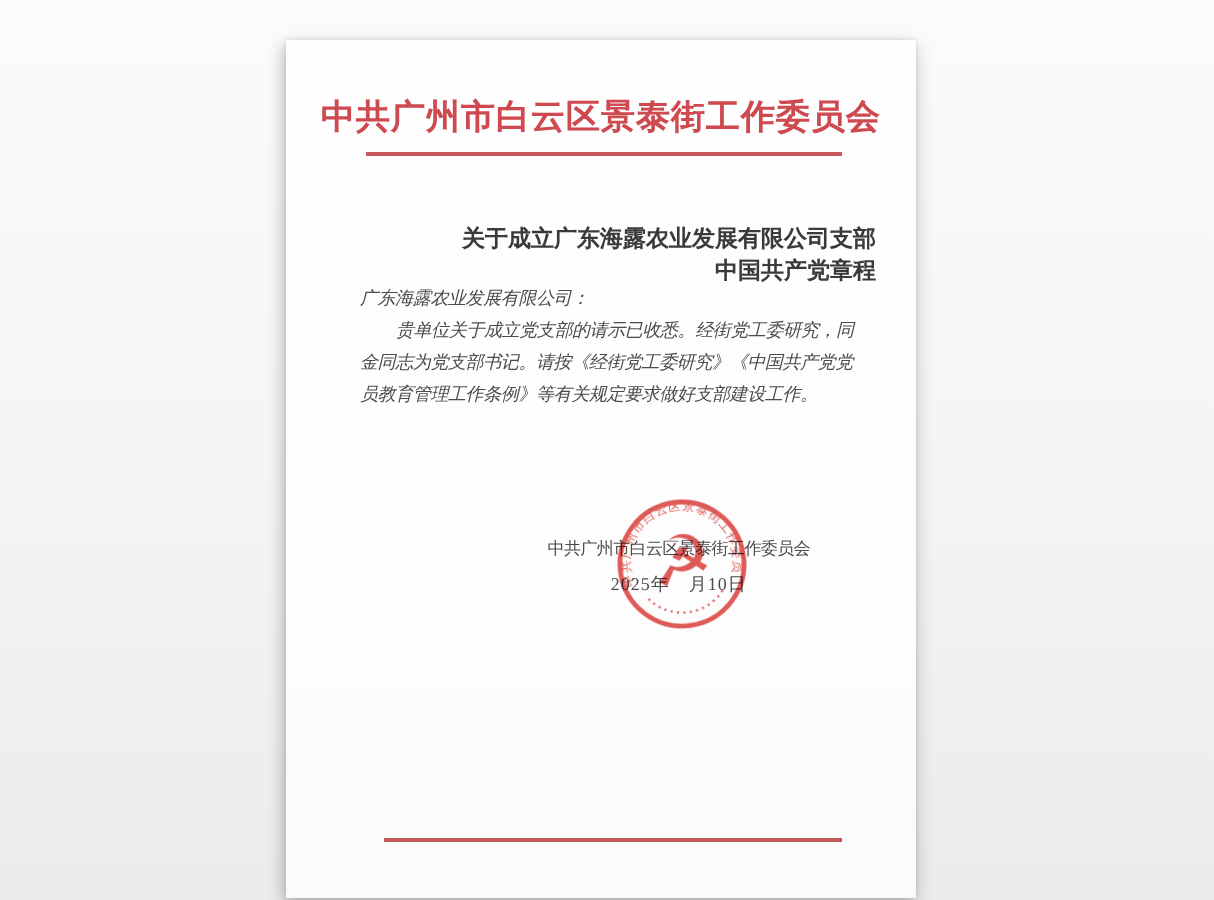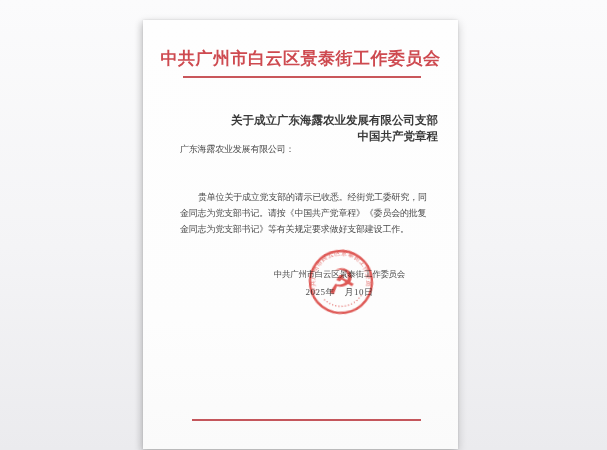--- a/index.html
+++ b/index.html
@@ -25,23 +25,24 @@
   .rule-bottom { top:399px; left:49px; width:229px; background:#c4565c; }
   .doc-title {
     position:absolute; top:76px; left:20px; right:20px;
     text-align:right; font-size:11.5px; font-weight:bold;
     color:#3a3a3a; line-height:16px;margin-top:16px;
   }
   .doc-body {
     position:absolute; top:121px; left:37px; width:244px;
     font-size:9px; line-height:16px; color:#4b4b4b;
     letter-spacing:-0.2px;
+    font-style:italic;
   }
   .doc-body .line { white-space:nowrap; }
-  .doc-body .indent { text-indent:18px;margin-top:32px; }
+  .doc-body .indent { text-indent:18px; }
   .sign-block {
     position:absolute; top:249px; right:53px;
     text-align:center; color:#4b4b4b;
   }
   .sign-org { font-size:8.5px; letter-spacing:-0.3px; white-space:nowrap; }
   .sign-date { font-size:9px; margin-top:5px; letter-spacing:.5px; white-space:nowrap; }
   .seal {
     position:absolute; left:163px; top:227px; width:70px; height:70px;
     transform:rotate(-8deg);
     mix-blend-mode:multiply; opacity:.88;
@@ -67,22 +68,22 @@
     <div class="rule rule-top"></div>
 
     <div class="doc-title">
       <div>关于成立广东海露农业发展有限公司支部</div>
       <div>中国共产党章程</div>
     </div>
 
     <div class="doc-body">
       <div class="line">广东海露农业发展有限公司：</div>
       <div class="line indent">贵单位关于成立党支部的请示已收悉。经街党工委研究，同</div>
-      <div class="line">金同志为党支部书记。请按《中国共产党章程》《委员会的批复</div>
-      <div class="line">金同志为党支部书记》等有关规定要求做好支部建设工作。</div>
+      <div class="line">金同志为党支部书记。请按《经街党工委研究》《中国共产党党</div>
+      <div class="line">员教育管理工作条例》等有关规定要求做好支部建设工作。</div>
     </div>
 
     <div class="sign-block">
       <div class="sign-org">中共广州市白云区景泰街工作委员会</div>
       <div class="sign-date">2025年　月10日</div>
     </div>
 
     <div class="seal">
       <svg viewBox="0 0 70 70">
         <circle cx="35" cy="35" r="31" fill="none" stroke="#dc4440" stroke-width="2.4"></circle>

